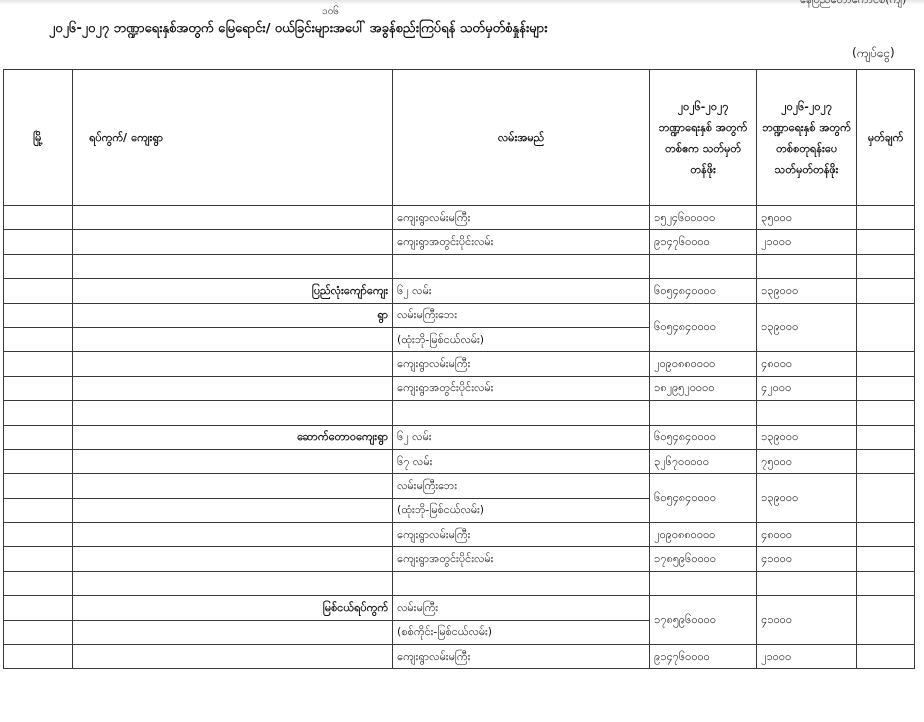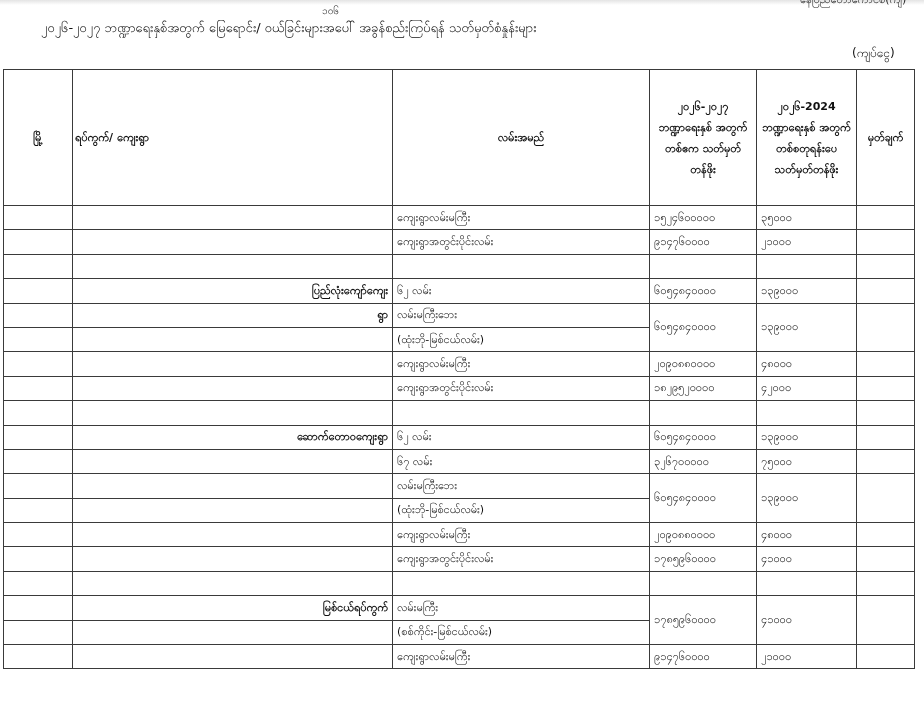--- a/index.html
+++ b/index.html
@@ -14,21 +14,21 @@
     }
     .page-num {
       position: absolute; left: 322px; top: 6px; font-size: 10px; color: #222;
       line-height: 10px;
     }
     .top-right-clip {
       position: absolute; left: 800px; top: -6px; font-size: 11px; color: #222;
       white-space: nowrap; line-height: 12px;
     }
     .doc-title {
-      position: absolute; left: 41px; top: 18px; font-size: 13px; font-weight: normal;
+      position: absolute; left: 49px; top: 18px; font-size: 13px; font-weight: bold;
       white-space: nowrap; line-height: 20px;
     }
     .unit {
       position: absolute; left: 852px; top: 44px; font-size: 12px; white-space: nowrap;
       line-height: 18px;
       text-align: right;
     }
     table.grid {
       position: absolute; left: 3px; top: 69px;
       border-collapse: collapse; table-layout: fixed;
@@ -39,21 +39,21 @@
       padding: 0 4px;
       font-size: 11px;
       line-height: 14px;
       overflow: hidden; white-space: nowrap;
       vertical-align: middle;
     }
     table.grid th {
       font-weight: bold; text-align: center; height: 135px;
       white-space: normal; line-height: 21px; font-size: 11px;
     }
-    table.grid th.left { text-align: left; padding-left: 2px; }
+    table.grid th.left { text-align: left; padding-left: 16px; }
     table.grid td { height: 23.4px; }
     td.num { }
     td.village { font-weight: bold; padding-left: 2px; text-align: right; }
     td.road { padding-left: 2px; }
   </style>
 </head>
 <body>
 
 <div class="topbar"></div>
 <div class="page-num">၁၀၆</div>
@@ -69,21 +69,21 @@
     <col style="width:107px">
     <col style="width:100px">
     <col style="width:58px">
   </colgroup>
   <thead>
     <tr>
       <th>မြို့</th>
       <th class="left">ရပ်ကွက်/ ကျေးရွာ</th>
       <th>လမ်းအမည်</th>
       <th>၂၀၂၆-၂၀၂၇ ဘဏ္ဍာရေးနှစ် အတွက် တစ်ဧက သတ်မှတ်တန်ဖိုး</th>
-      <th>၂၀၂၆-2024 ဘဏ္ဍာရေးနှစ် အတွက် တစ်စတုရန်းပေ သတ်မှတ်တန်ဖိုး</th>
+      <th>၂၀၂၆-၂၀၂၇ ဘဏ္ဍာရေးနှစ် အတွက် တစ်စတုရန်းပေ သတ်မှတ်တန်ဖိုး</th>
       <th>မှတ်ချက်</th>
     </tr>
   </thead>
   <tbody>
 
     <tr>
       <td></td>
       <td class="village"></td>
       <td class="road">ကျေးရွာလမ်းမကြီး</td>
       <td class="num">၁၅၂၄၆၀၀၀၀၀</td>

